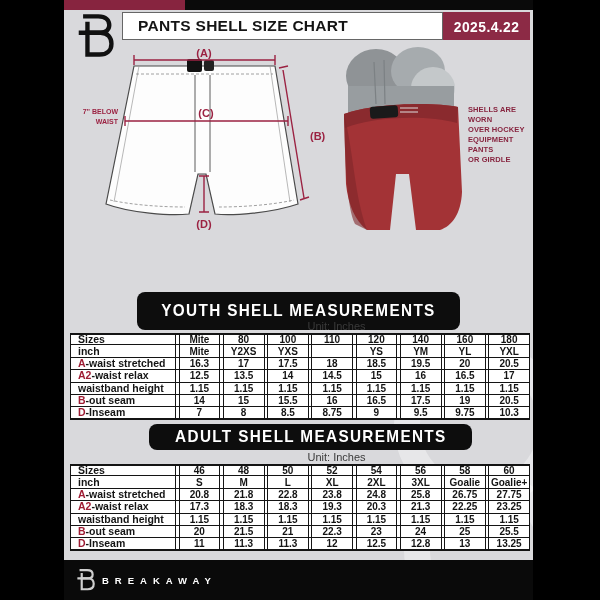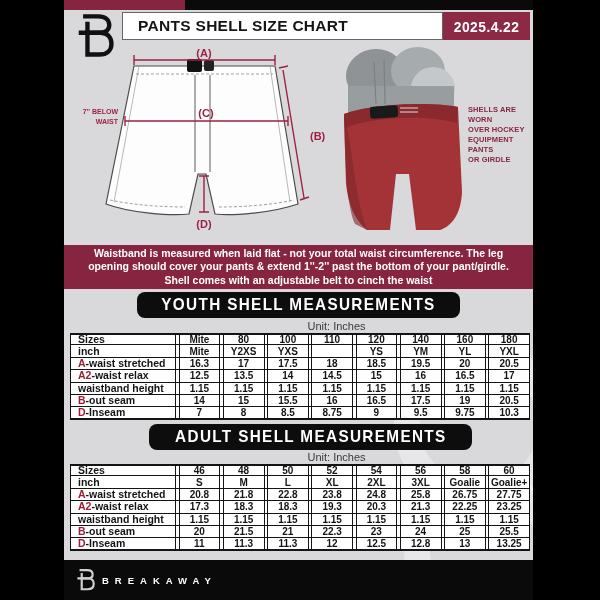--- a/index.html
+++ b/index.html
@@ -23,21 +23,21 @@
   .caption{left:404px;top:70px;width:64px;font-size:7.5px;font-weight:700;color:#87243f;
            line-height:10px;white-space:pre-line;letter-spacing:.1px;margin-top:35px;}
   
   .banner{left:0;top:245px;width:469px;height:44px;background:#87243f;color:#fff;
           display:flex;align-items:center;justify-content:center;text-align:center;
           font-size:10.5px;font-weight:700;line-height:13.5px;white-space:pre-line;}
   
   .pill{background:#0d0d0d;border-radius:8px;color:#fff;display:flex;align-items:center;
         justify-content:center;font-size:17px;font-weight:700;letter-spacing:1.5px;}
   .pill span{display:inline-block;transform:scaleX(.9);white-space:nowrap;}
-  .pill-youth{left:73px;top:292px;width:323px;height:26px;}
+  .pill-youth{left:73px;top:292px;width:323px;height:38px;}
   .pill-adult{left:73px;top:424px;width:323px;height:26px;margin-left:12px;}
   .unit{width:545px;text-align:center;font-size:11px;color:#3a3a3a;font-weight:400;}
   .unit-y{left:0;top:320px;} .unit-a{left:0;top:451px;}
   
   .tbl{width:460px;background:#fff;}
   .tbl-y{left:6px;top:333px;} .tbl-a{left:6px;top:464px;}
   .trow{display:flex;height:12.4px;border-bottom:1.3px solid #141414;background:#fff;}
   .trow:first-child{border-top:2px solid #141414;}
   .trow:last-child{border-bottom:2px solid #141414;}
   .tlabel{width:106px;border-left:1.3px solid #141414;border-right:1.3px solid #141414;
@@ -117,23 +117,20 @@
       <path d="M4,70 C30,60 90,57 118,63 L117,79 C85,70 30,73 5,84 Z" fill="#8a2a2e"></path>
       <path d="M4,70 C14,110 14,150 27,186 L15,180 C7,164 5,120 4,70 Z" fill="#7e2629" opacity="0.6"></path>
       <rect x="30" y="62" width="28" height="12" rx="3" fill="#1a1a1a" transform="rotate(-4 44 68)"></rect>
       <path d="M60,64 H78 M60,68 H78" stroke="#ddd" stroke-width="1" fill="none"></path>
     </svg>
     <div class="z caption">SHELLS ARE WORN
 OVER HOCKEY
 EQUIPMENT PANTS
 OR GIRDLE</div>
 
-    <div class="z banner">Waistband is measured when laid flat - not your total waist circumference. The leg
-opening should cover your pants &amp; extend 1''-2'' past the bottom of your pant/girdle.
-Shell comes with an adjustable belt to cinch the waist</div>
 
     <div class="z pill pill-youth">
         <span>YOUTH SHELL MEASUREMENTS</span>
       </div>
     <div class="z unit unit-y">Unit: Inches</div>
     <div class="z tbl tbl-y">
         <div class="trow">
           <div class="tlabel">
             <span class="tpre"></span>
             <span>Sizes</span>

